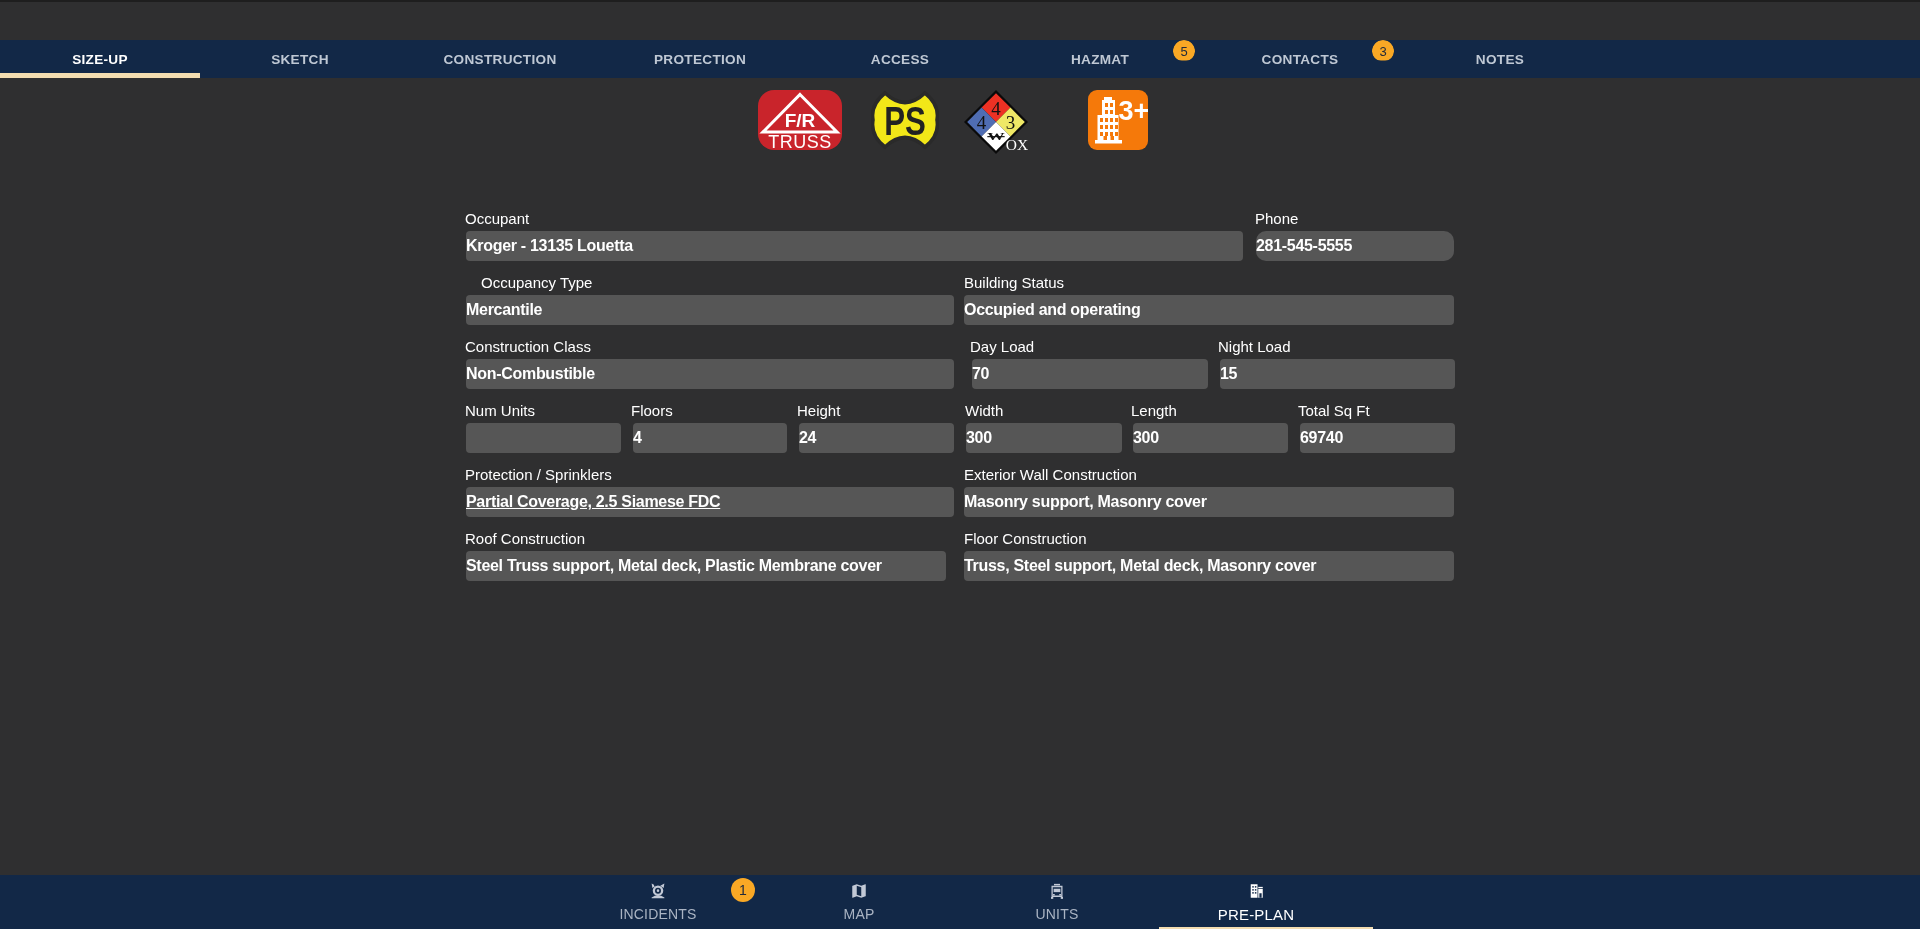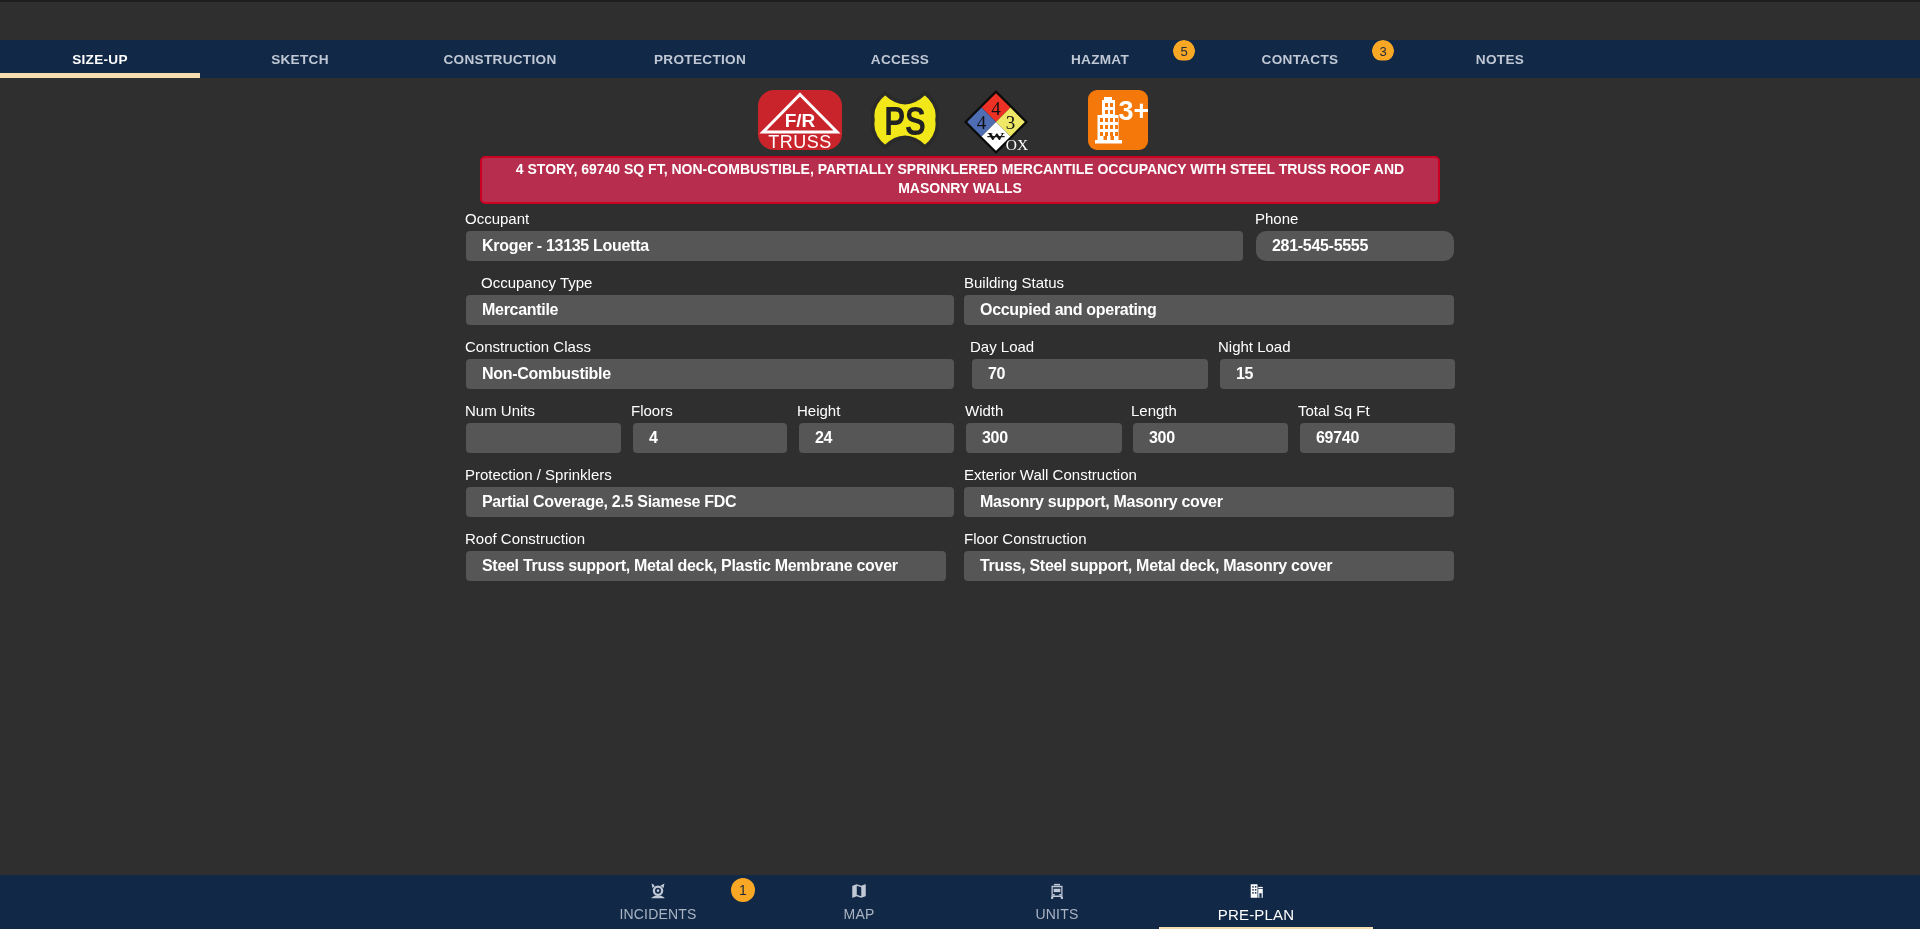--- a/index.html
+++ b/index.html
@@ -28,21 +28,21 @@
     color:#222a3a; font-size:13px; font-weight:400; display:flex; align-items:center; justify-content:center;
     clip-path: inset(0 0 1.5px 0 round 50% 50% 40% 40%); }
 
   
   #banner { position:absolute; left:480px; top:156px; width:960px; height:48px; background:#b62d4d;
     border:2px solid #cb0022; border-radius:5px; color:#ffffff; font-weight:bold; font-size:14px;
     text-align:center; line-height:19px; padding-top:2px; letter-spacing:0px; white-space:nowrap; }
 
   .lbl { position:absolute; color:#ffffff; font-size:15px; font-weight:400; height:18px; line-height:18px; }
   .inp { position:absolute; height:30px; background:#565656; border-radius:4px; color:#ffffff;
-    font-size:16px; font-weight:bold; letter-spacing:-0.3px; line-height:30px; padding-left:16px; white-space:nowrap; overflow:hidden; }
+    font-size:16px; font-weight:bold; letter-spacing:-0.3px; line-height:30px; padding-left:0; white-space:nowrap; overflow:hidden; }
 
   
   #bottomnav { position:absolute; top:875px; left:0; width:1920px; height:54px; background:#122847; }
   .bn-item { position:absolute; top:0; width:214px; height:54px; text-align:center; color:#aab4c3; }
   .bn-item svg { color:#c2c9d6; }
   .bn-item.active svg { color:#ffffff; }
   .bn-item .bn-label { position:absolute; top:31px; width:100%; font-size:14px; font-weight:400; letter-spacing:0.2px; }
   .bn-item.active { color:#ffffff; }
   .bn-item.active .bn-label { font-size:15px; }
   .bn-icon { position:absolute; top:7px; left:50%; transform:translateX(-50%); width:18px; height:18px; }
@@ -121,21 +121,20 @@
           <rect x="17" y="42" width="3" height="4"></rect>
           <rect x="22" y="42" width="3" height="4"></rect>
           <rect x="27" y="42" width="3" height="4"></rect>
         <rect x="15.5" y="46" width="3.5" height="4"></rect>
           <rect x="22.5" y="46" width="3.5" height="4"></rect>
       </g>
       <text x="30.5" y="30" font-family="Liberation Sans" font-weight="bold" font-size="27" fill="#ffffff">3+</text>
     </svg>
   </div>
 
-  <div id="banner">4 STORY, 69740 SQ FT, NON-COMBUSTIBLE, PARTIALLY SPRINKLERED MERCANTILE OCCUPANCY WITH STEEL TRUSS ROOF AND<br>MASONRY WALLS</div>
 
   <div id="form">
     <div class="lbl" style="left:465px; top:210px;">Occupant</div>
     <div class="inp" style="left:466px; top:231px; width:777px;">Kroger - 13135 Louetta</div>
     <div class="lbl" style="left:1255px; top:210px;">Phone</div>
     <div class="inp" style="left:1256px; top:231px; width:198px;border-radius:10px;">281-545-5555</div>
 
     <div class="lbl" style="left:465px; top:274px;margin-left:16px;">Occupancy Type</div>
     <div class="inp" style="left:466px; top:295px; width:488px;">Mercantile</div>
     <div class="lbl" style="left:964px; top:274px;">Building Status</div>
@@ -155,21 +154,21 @@
     <div class="lbl" style="left:797px; top:402px;">Height</div>
     <div class="inp" style="left:799px; top:423px; width:155px;">24</div>
     <div class="lbl" style="left:965px; top:402px;">Width</div>
     <div class="inp" style="left:966px; top:423px; width:156px;">300</div>
     <div class="lbl" style="left:1131px; top:402px;">Length</div>
     <div class="inp" style="left:1133px; top:423px; width:155px;">300</div>
     <div class="lbl" style="left:1298px; top:402px;">Total Sq Ft</div>
     <div class="inp" style="left:1300px; top:423px; width:155px;">69740</div>
 
     <div class="lbl" style="left:465px; top:466px;">Protection / Sprinklers</div>
-    <div class="inp" style="left:466px; top:487px; width:488px;">Partial Coverage, 2.5 Siamese FDC</div>
+    <div class="inp" style="left:466px; top:487px; width:488px;text-decoration:underline;">Partial Coverage, 2.5 Siamese FDC</div>
     <div class="lbl" style="left:964px; top:466px;">Exterior Wall Construction</div>
     <div class="inp" style="left:964px; top:487px; width:490px;">Masonry support, Masonry cover</div>
 
     <div class="lbl" style="left:465px; top:530px;">Roof Construction</div>
     <div class="inp" style="left:466px; top:551px; width:480px;">Steel Truss support, Metal deck, Plastic Membrane cover</div>
     <div class="lbl" style="left:964px; top:530px;">Floor Construction</div>
     <div class="inp" style="left:964px; top:551px; width:490px;">Truss, Steel support, Metal deck, Masonry cover</div>
   </div>
 
   <div id="bottomnav">

